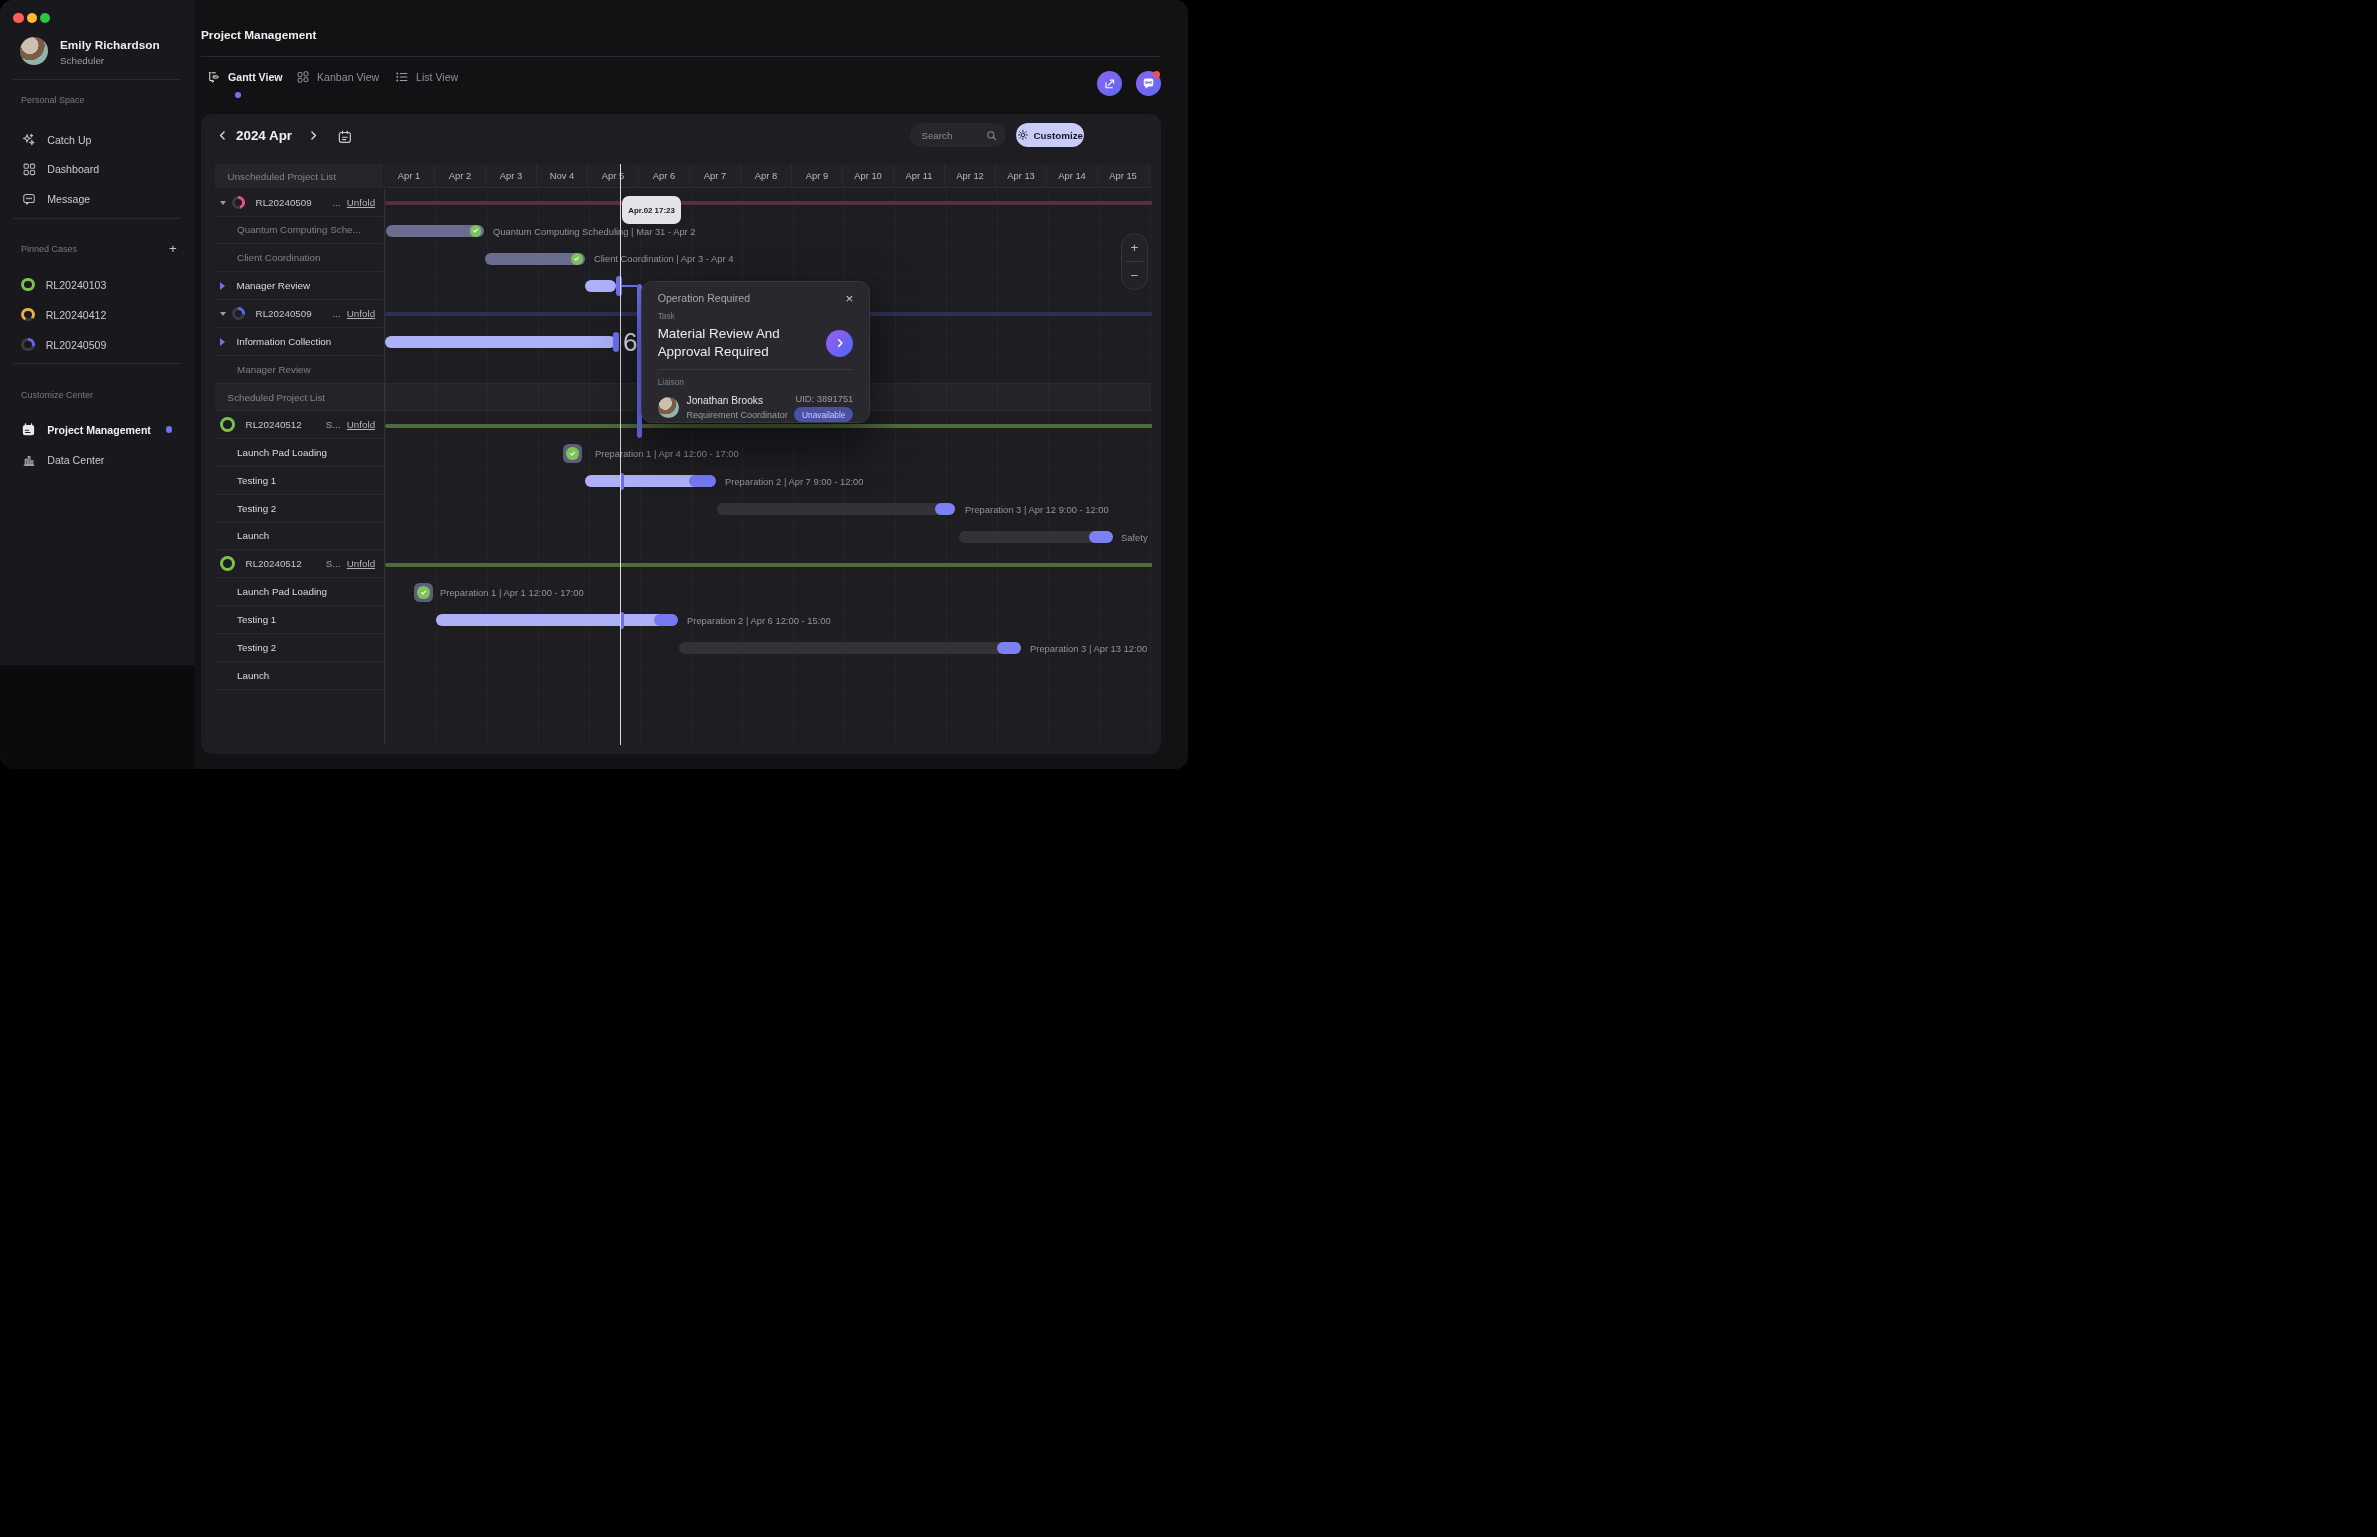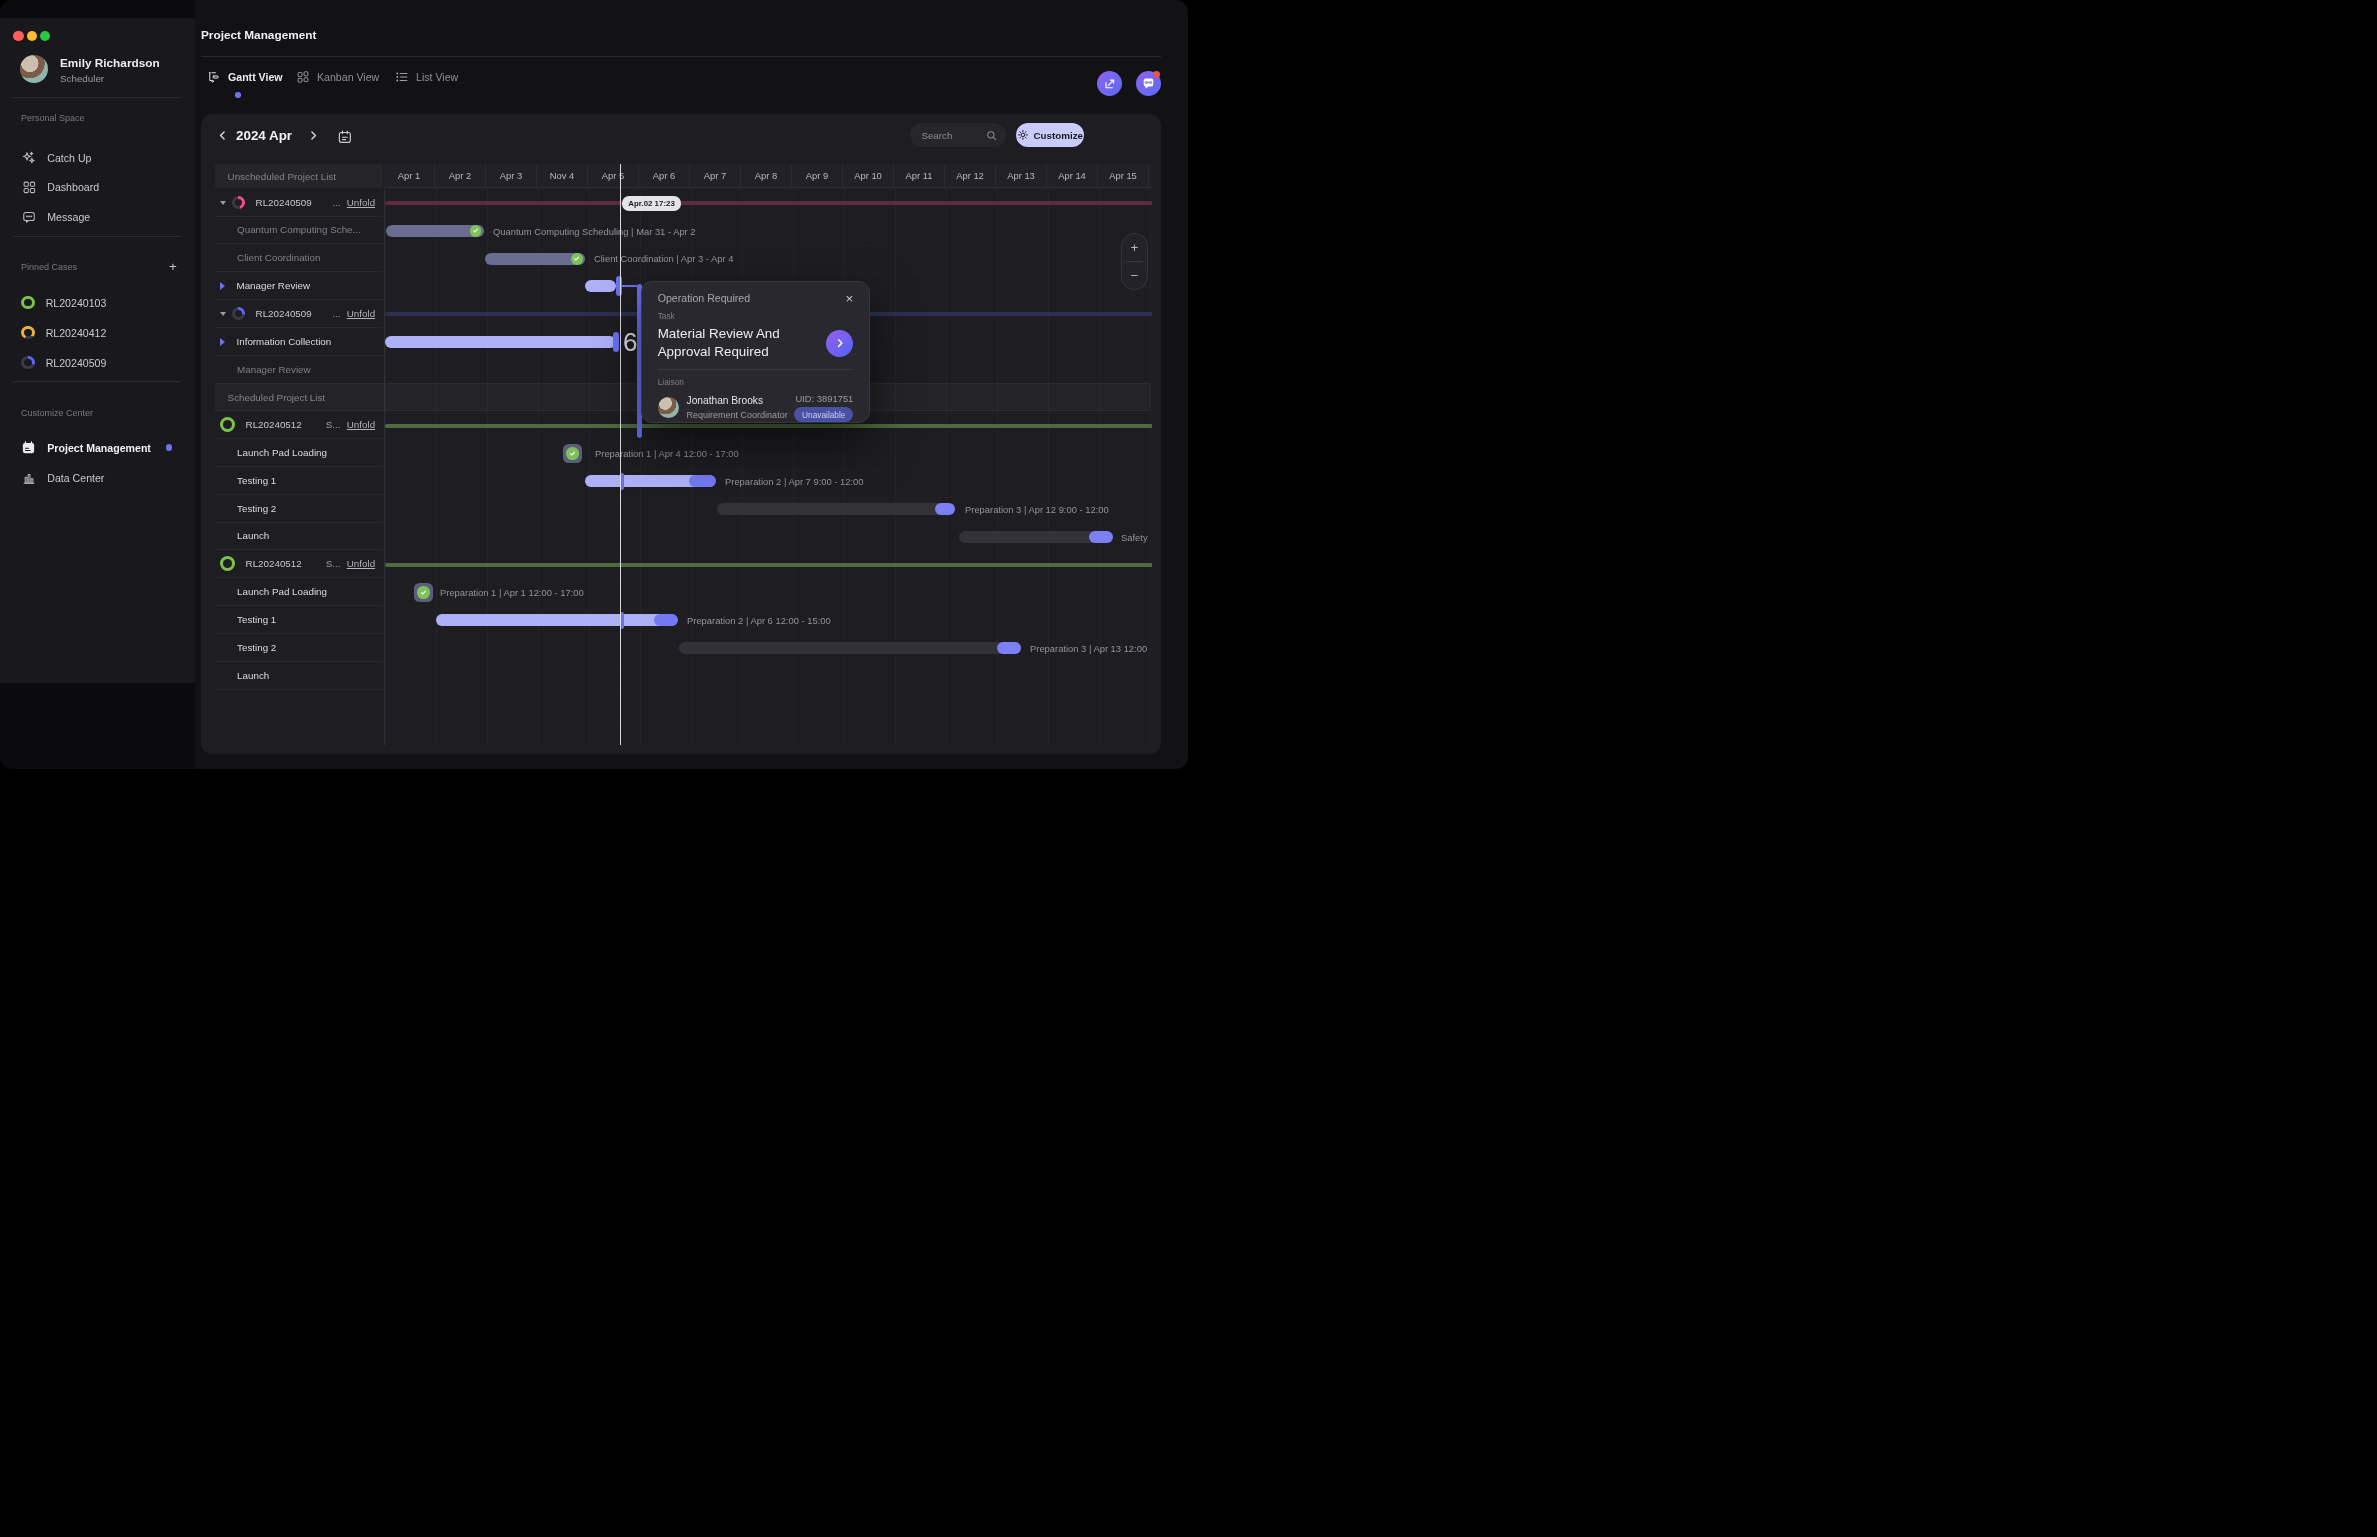--- a/index.html
+++ b/index.html
@@ -1,19 +1,19 @@
 <!DOCTYPE html>
 <html style="font-size:12.6px"><head>
 <meta charset="utf-8">
 <style>
   html,body{margin:0;padding:0;background:#000;}
   *{box-sizing:border-box;font-family:"Liberation Sans",sans-serif;}
   .stage{position:relative;width:1188px;height:769px;background:#0b0b0d;border-radius:12.6px;overflow:hidden;}
   
-  .sidebar{position:absolute;left:0;top:18px;width:195px;height:665px;background:#19191d;}
+  .sidebar{position:absolute;left:0;top:0;width:195px;height:665px;background:#19191d;}
   .tl{position:absolute;top:12.6px;width:10.2px;height:10.2px;border-radius:50%;}
   .tl.r{left:13.4px;background:#ff5f57}.tl.y{left:27px;background:#febc2e}.tl.g{left:40px;background:#28c840}
   .avatar{position:absolute;left:19.6px;top:37px;width:28px;height:28px;border-radius:50%;
     background:radial-gradient(circle at 35% 30%,#cdbfae 0 32%,#7a5c49 33% 55%,#8fb5ac 56% 100%);}
   .uname{position:absolute;left:60px;top:38px;font-size:11.8px;font-weight:bold;color:#ecedf0;}
   .urole{position:absolute;left:60px;top:55px;font-size:9.8px;color:#9a9ba1;}
   .sdiv{position:absolute;left:13.4px;width:168px;height:0.8px;background:#2b2b30;}
   .slabel-sec{position:absolute;left:21px;font-size:9px;color:#77787e;}
   .srow{position:absolute;left:13.4px;width:168px;height:25px;display:flex;align-items:center;gap:11px;padding-left:7.9px;border-radius:6.3px;cursor:pointer;}
   .srow .sic{width:15px;height:15px;color:#b9bac0;display:flex;align-items:center;justify-content:center;flex:none;}
@@ -80,21 +80,21 @@
   .tick{position:absolute;width:3.9px;height:16.5px;border-radius:2px;background:#6b70f2;z-index:7;}
   .blabel{position:absolute;font-size:9.4px;color:#94959c;white-space:nowrap;z-index:6;}
   .chip{position:absolute;width:19px;height:19px;border-radius:5.5px;background:#5b5e78;display:flex;align-items:center;justify-content:center;z-index:5;}
   .chip .inner{width:12.6px;height:12.6px;border-radius:50%;background:#7fc25c;display:flex;align-items:center;justify-content:center;}
   .chip svg{width:7px;height:7px;}
   .schedband{position:absolute;left:215px;top:383px;width:936px;height:28px;background:rgba(255,255,255,0.03);border-top:0.8px solid #2c2c31;border-bottom:0.8px solid #2c2c31;z-index:2;}
   .vline-dep{position:absolute;border-radius:2.4px;background:#6b70f2;z-index:8;}
   .conn{position:absolute;height:2px;background:#6c71f3;z-index:8;}
   .count6{position:absolute;font-size:26px;color:#e2e3e8;z-index:9;font-weight:400;}
   .nowline{position:absolute;left:620px;top:164px;width:1.2px;height:581px;background:rgba(244,244,248,.88);z-index:10;}
-  .nowbadge{position:absolute;left:622px;top:196px;height:15px;padding:0 6.3px;background:#e4e4e8;border-radius:7px;display:flex;align-items:center;font-size:7.9px;font-weight:bold;color:#1c1c20;z-index:12;}
+  .nowbadge{position:absolute;left:622px;top:196px;height:28px;padding:0 6.3px;background:#e4e4e8;border-radius:7px;display:flex;align-items:center;font-size:7.9px;font-weight:bold;color:#1c1c20;z-index:12;}
   .zoomctl{position:absolute;left:1121px;top:233px;width:27px;height:57px;background:#222228;border:0.8px solid #36363c;border-radius:13.4px;z-index:31;display:flex;flex-direction:column;align-items:center;}
   .zoomctl .zb{flex:1;display:flex;align-items:center;justify-content:center;width:100%;color:#b9bac0;font-size:13.4px;cursor:pointer;}
   .zoomctl .zd{width:17.3px;height:0.8px;background:#3a3a41;}
   
   .popup{position:absolute;left:641px;top:281px;width:229px;height:142px;background:#28282e;border:0.8px solid #36363d;border-radius:11px;box-shadow:0 19px 47px rgba(0,0,0,.55);padding:10.2px 15.7px 9.4px 15.7px;z-index:30;}
   .pop-title-row{display:flex;justify-content:space-between;align-items:center;}
   .pop-title{font-size:10.6px;color:#a6a7ae;}
   .pop-x{font-size:13.4px;color:#c9c9cf;cursor:pointer;line-height:11px;}
   .pop-sub{font-size:8.3px;color:#7f8087;margin-top:7px;}
   .pop-task-row{display:flex;justify-content:space-between;align-items:center;margin-top:3.9px;}

